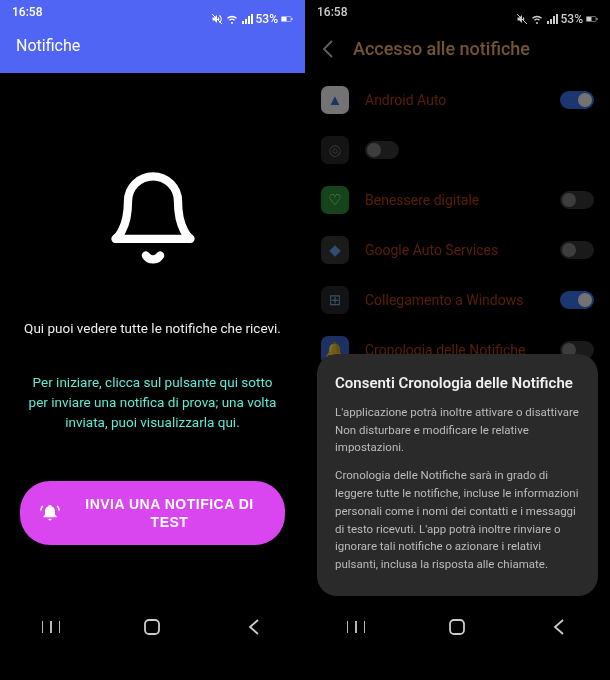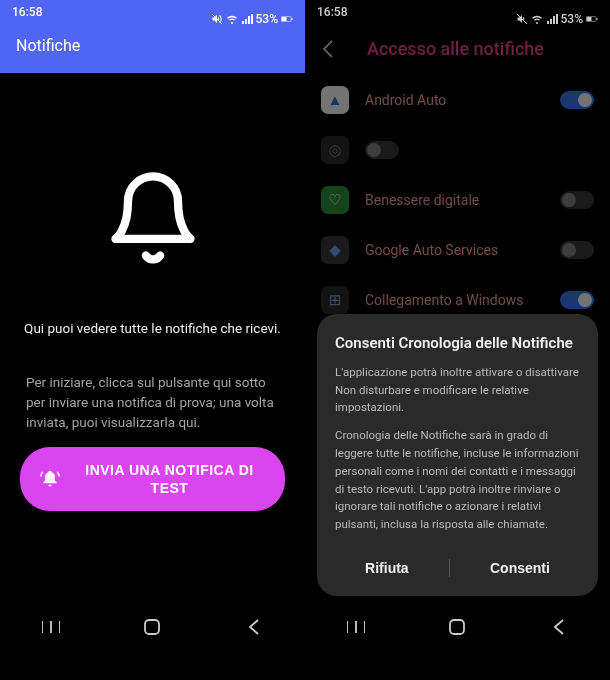--- a/index.html
+++ b/index.html
@@ -55,24 +55,24 @@
     margin-bottom: 46px;
   }
   .left-text1 {
     color: #eee;
     font-size: 13.5px;
     text-align: center;
     margin-bottom: 34px;
     line-height: 1.4;
   }
   .left-text2 {
-    color: #a3a3a3;
+    color: #5eead4;
     font-size: 13.5px;
-    text-align: left;
-    margin-bottom: 14px;
+    text-align: center;
+    margin-bottom: 48px;
     line-height: 1.5;
     padding: 0 6px;
   }
   .send-btn {
     width: 100%;
     background: #d946ef;
     color: #fff;
     border: none;
     border-radius: 30px;
     padding: 14px 20px;
@@ -82,25 +82,25 @@
     display: flex;
     align-items: center;
     justify-content: center;
     gap: 14px;
     cursor: pointer;
   }
   .send-btn .btn-text { text-align: center; line-height: 1.3; }
   
   .right-header {
     background: #000;
-    color: #ec4899;
+    color: #fdba74;
     padding: 14px 16px 16px;
     display: flex;
     align-items: center;
-    gap: 32px;
+    gap: 18px;
     font-size: 18px;
     font-weight: 500;
   }
   
   .app-list {
     padding: 0 16px;
     background: #000;
     position: relative;
   }
   .app-row {
@@ -114,21 +114,21 @@
     height: 28px;
     border-radius: 7px;
     display: flex;
     align-items: center;
     justify-content: center;
     flex-shrink: 0;
     font-size: 15px;
   }
   .app-name {
     flex: 1;
-    color: #fca5a5;
+    color: #c2410c;
     font-size: 14px;
   }
   .toggle {
     width: 34px;
     height: 18px;
     border-radius: 10px;
     position: relative;
     cursor: pointer;
   }
   .toggle::after {
@@ -340,25 +340,20 @@
         </div>
       </div>
     <div class="dim"></div>
 
     <div class="dialog-wrap">
       <div class="dialog-title">Consenti Cronologia delle Notifiche</div>
       <div class="dialog-body">
         <p>L'applicazione potrà inoltre attivare o disattivare Non disturbare e modificare le relative impostazioni.</p>
         <p>Cronologia delle Notifiche sarà in grado di leggere tutte le notifiche, incluse le informazioni personali come i nomi dei contatti e i messaggi di testo ricevuti. L'app potrà inoltre rinviare o ignorare tali notifiche o azionare i relativi pulsanti, inclusa la risposta alle chiamate.</p>
       </div>
-      <div class="dialog-actions">
-        <button class="dialog-btn">Rifiuta</button>
-        <div class="dialog-divider"></div>
-        <button class="dialog-btn">Consenti</button>
-      </div>
     </div>
   </div>
   <div class="nav-bar">
     <div class="nav-btn">
       <svg width="18" height="18" viewBox="0 0 18 12" stroke="#ccc" stroke-width="1.8">
           <line x1="0" y1="0" x2="0" y2="12"></line>
           <line x1="9" y1="0" x2="9" y2="12"></line>
           <line x1="18" y1="0" x2="18" y2="12"></line>
         </svg>
     </div>

